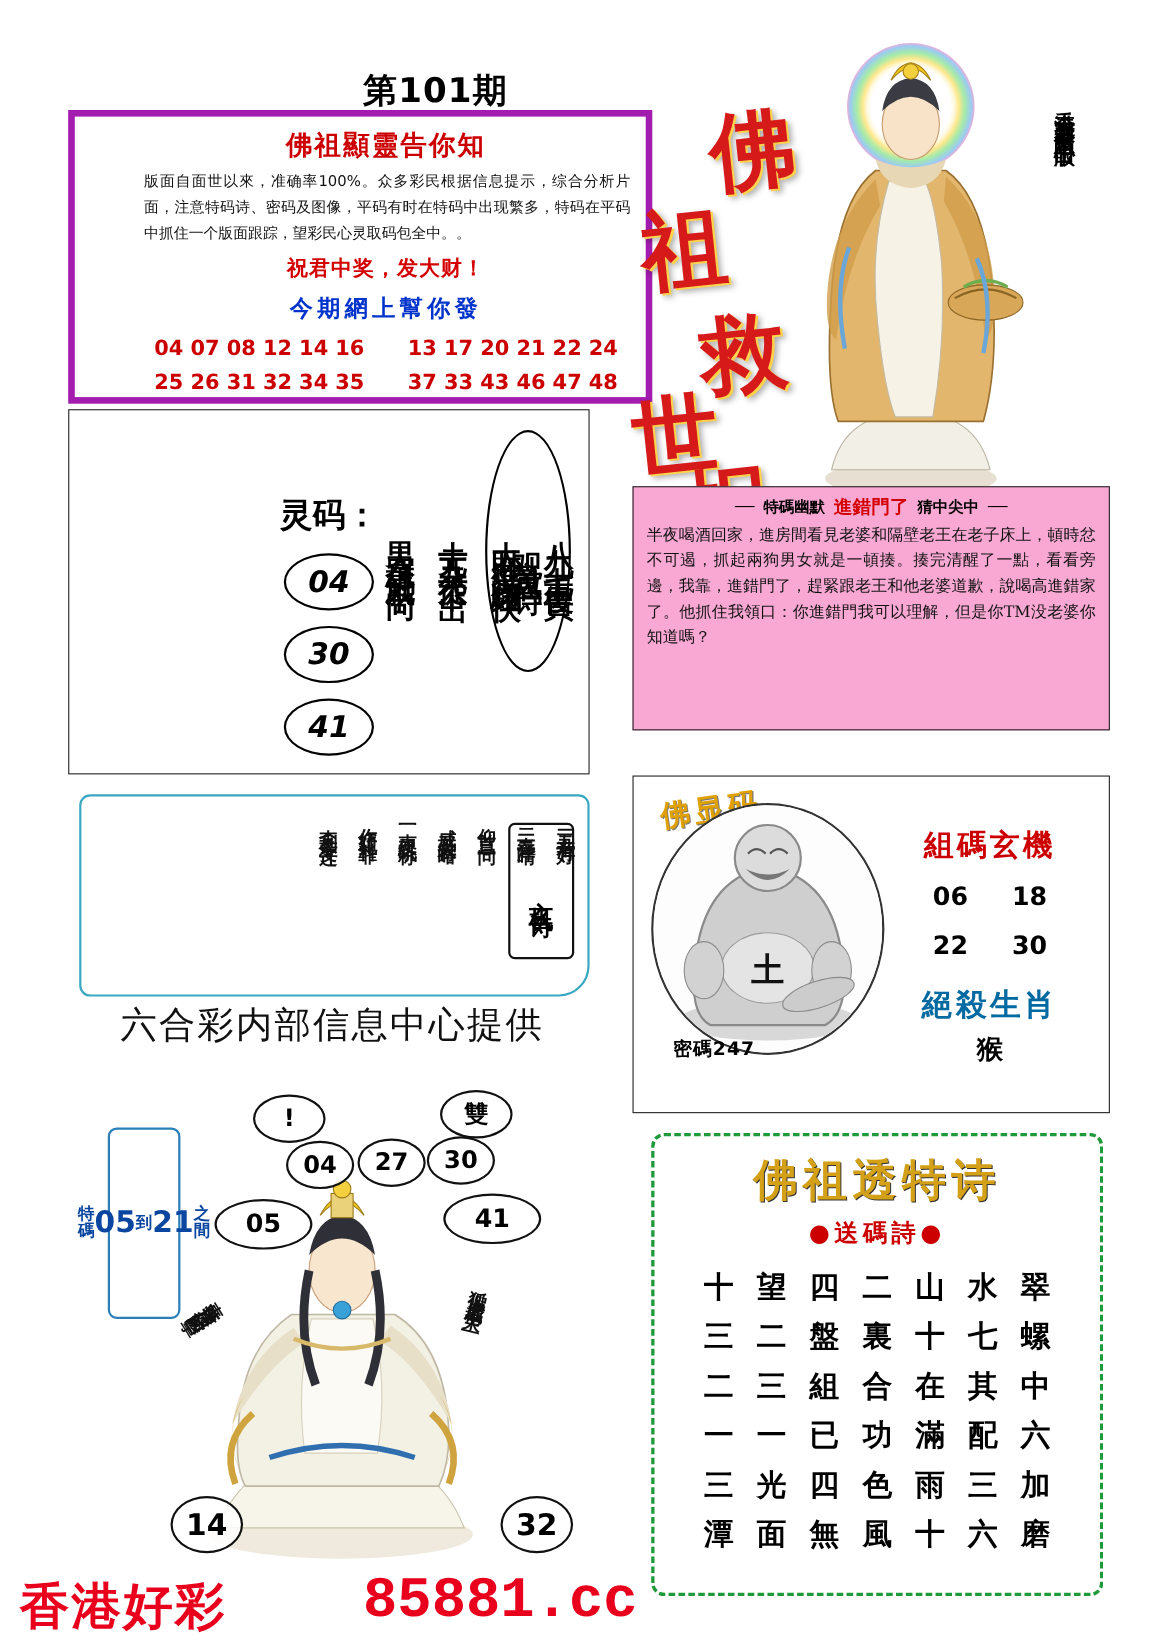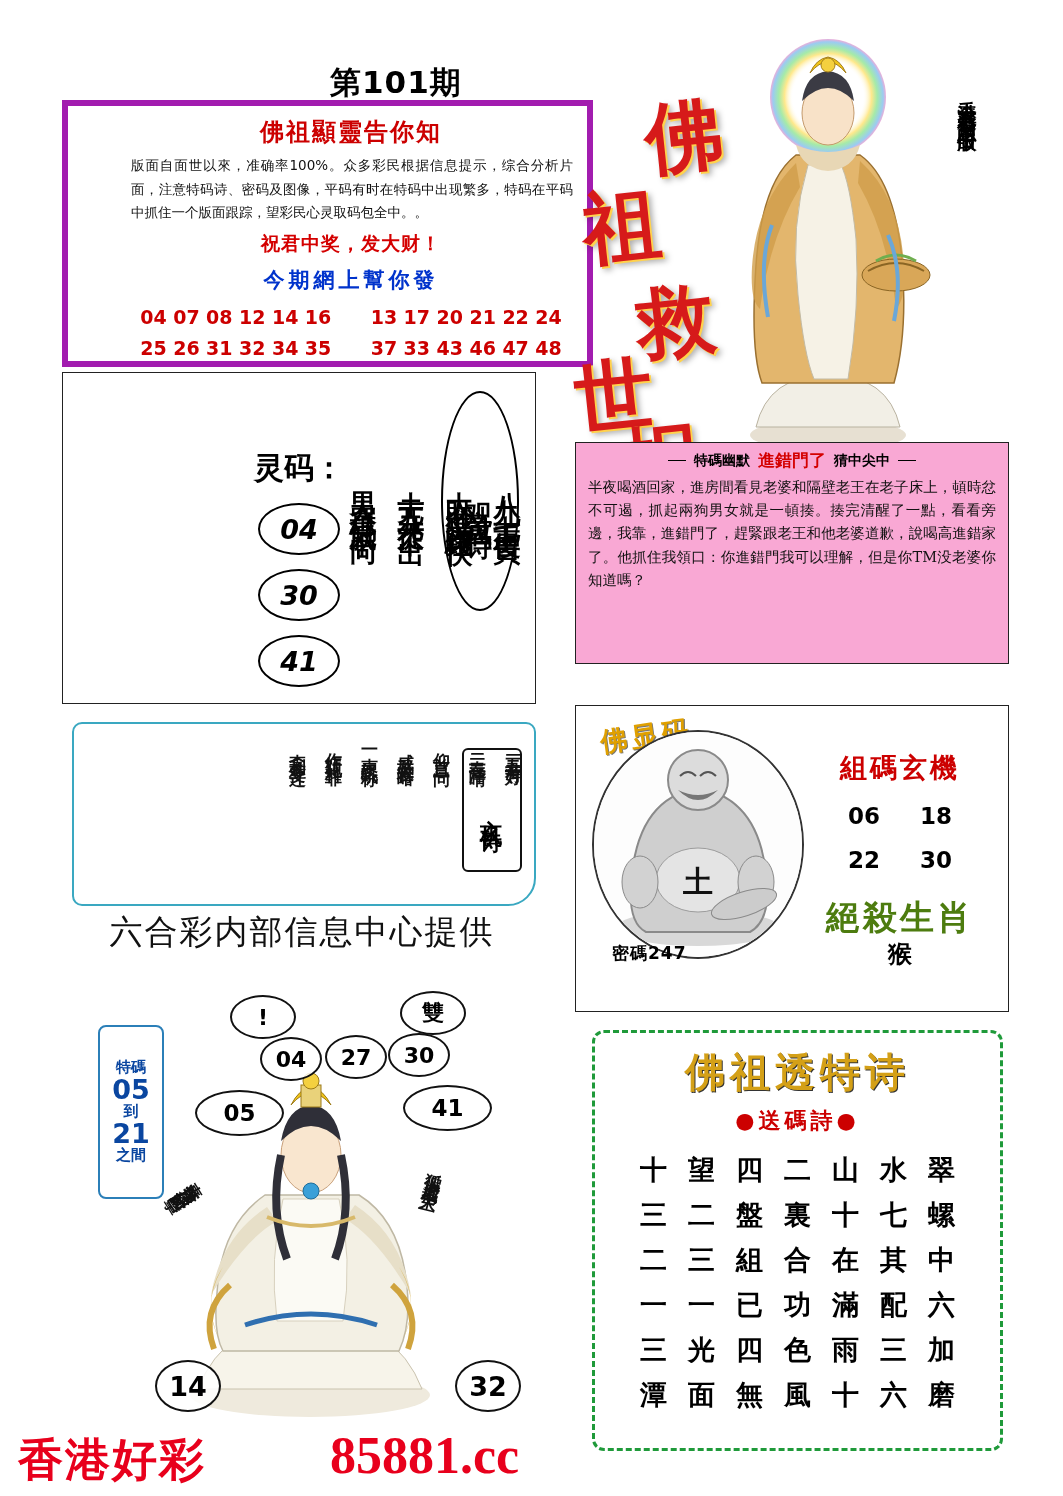--- a/index.html
+++ b/index.html
@@ -54,44 +54,44 @@
   .center-provide{position:absolute;left:62px;top:910px;width:480px;text-align:center;font-size:33px;font-weight:normal;color:#111;letter-spacing:2px;font-family:"DejaVu Sans","Liberation Sans",sans-serif;}
 
   
   .zuma-box{position:absolute;left:575px;top:705px;width:432px;height:305px;border:1px solid #222;background:#fff;}
   .zuma-title{position:absolute;left:600px;top:718px;font-size:27px;font-weight:bold;color:#e0a000;letter-spacing:4px;transform:rotate(-8deg);text-shadow:1px 1px 0 #777;font-family:"DejaVu Serif","Liberation Serif",serif;}
   .buddha-oval{position:absolute;left:592px;top:730px;width:208px;height:225px;border:2px solid #333;border-radius:50%;overflow:hidden;background:#fff;}
   .zuma-code{position:absolute;left:612px;top:942px;font-size:17px;font-weight:bold;color:#000;letter-spacing:1px;}
   .zm-head{position:absolute;left:800px;top:750px;width:200px;text-align:center;font-size:27px;font-weight:bold;color:#cc0000;letter-spacing:3px;font-family:"DejaVu Serif","Liberation Serif",serif;}
   .zm-nums{position:absolute;left:800px;top:795px;width:200px;}
   .zm-row{display:flex;justify-content:center;gap:40px;font-size:23px;font-weight:bold;color:#000;line-height:1.9;}
-  .zm-kill{position:absolute;left:800px;top:895px;width:200px;text-align:center;font-size:34px;font-weight:bold;color:#4d7c0f;letter-spacing:3px;font-family:"DejaVu Serif","Liberation Serif",serif;}
+  .zm-kill{position:absolute;left:800px;top:895px;width:200px;text-align:center;font-size:28px;font-weight:bold;color:#0369a1;letter-spacing:3px;font-family:"DejaVu Serif","Liberation Serif",serif;}
   .zm-zodiac{position:absolute;left:800px;top:938px;width:200px;text-align:center;font-size:24px;font-weight:bold;color:#000;}
 
   
   .bl{position:absolute;left:55px;top:985px;width:500px;height:440px;}
   .ball{position:absolute;border:2px solid #111;border-radius:50%;display:flex;align-items:center;justify-content:center;font-weight:bold;background:rgba(255,255,255,.85);}
-  .tema-box{position:absolute;left:98px;top:1025px;width:62px;height:170px;border:2px solid #2b7fb8;border-radius:8px;background:#fff;display:flex;flex-direction:column;align-items:center;justify-content:center;line-height:1.05;}
+  .tema-box{position:absolute;left:98px;top:1025px;width:62px;height:170px;border:2px solid #2b7fb8;border-radius:8px;background:#fff;display:flex;flex-direction:row;align-items:center;justify-content:center;line-height:1.05;}
   .tema-box .t{font-size:15px;font-weight:bold;color:#0a46a0;}
   .tema-box .n{font-size:27px;font-weight:bold;color:#0a46a0;}
   .diag1{position:absolute;left:190px;top:1175px;font-size:17px;font-weight:bold;color:#111;transform:rotate(58deg);writing-mode:vertical-rl;letter-spacing:4px;}
   .diag2{position:absolute;left:425px;top:1160px;font-size:17px;font-weight:bold;color:#111;transform:rotate(14deg);writing-mode:vertical-rl;letter-spacing:4px;}
 
   
   .br-box{position:absolute;left:592px;top:1030px;width:405px;height:415px;border:3px dashed #1f9a3a;border-radius:12px;background:#fff;}
   .br-title{text-align:center;font-size:40px;font-weight:bold;margin-top:12px;letter-spacing:5px;font-family:"DejaVu Serif","Liberation Serif",serif;color:#d4a017;text-shadow:1px 1px 0 #333;}
   .br-sub{text-align:center;font-size:22px;font-weight:bold;color:#cc0000;letter-spacing:4px;margin-top:6px;font-family:"DejaVu Serif","Liberation Serif",serif;}
   .br-grid{display:flex;flex-direction:row-reverse;justify-content:center;gap:3px;margin-top:12px;}
   .br-col{display:flex;flex-direction:column;gap:2px;}
   .br-cell{width:45px;height:43px;display:flex;align-items:center;justify-content:center;font-size:27px;font-weight:bold;font-family:"DejaVu Serif","Liberation Serif",serif;}
 
   
   .footer{position:absolute;left:0;bottom:8px;width:1063px;height:62px;}
   .f1{position:absolute;left:18px;top:4px;font-size:45px;font-weight:bold;color:#e8001c;letter-spacing:2px;font-family:Liberation Serif, serif;}
-  .f2{position:absolute;left:330px;top:0px;font-size:52px;font-weight:bold;color:#e8001c;font-family:Liberation Serif, serif;}
+  .f2{position:absolute;left:330px;top:0px;font-size:52px;font-weight:bold;color:#e8001c;font-family:Liberation Mono, monospace;}
 </style>
 </head>
 <body>
 
 <div class="page">
 
   <div class="issue">第101期</div>
 
   <div class="notice-box">
     <div class="notice-title">佛祖顯靈告你知</div>

